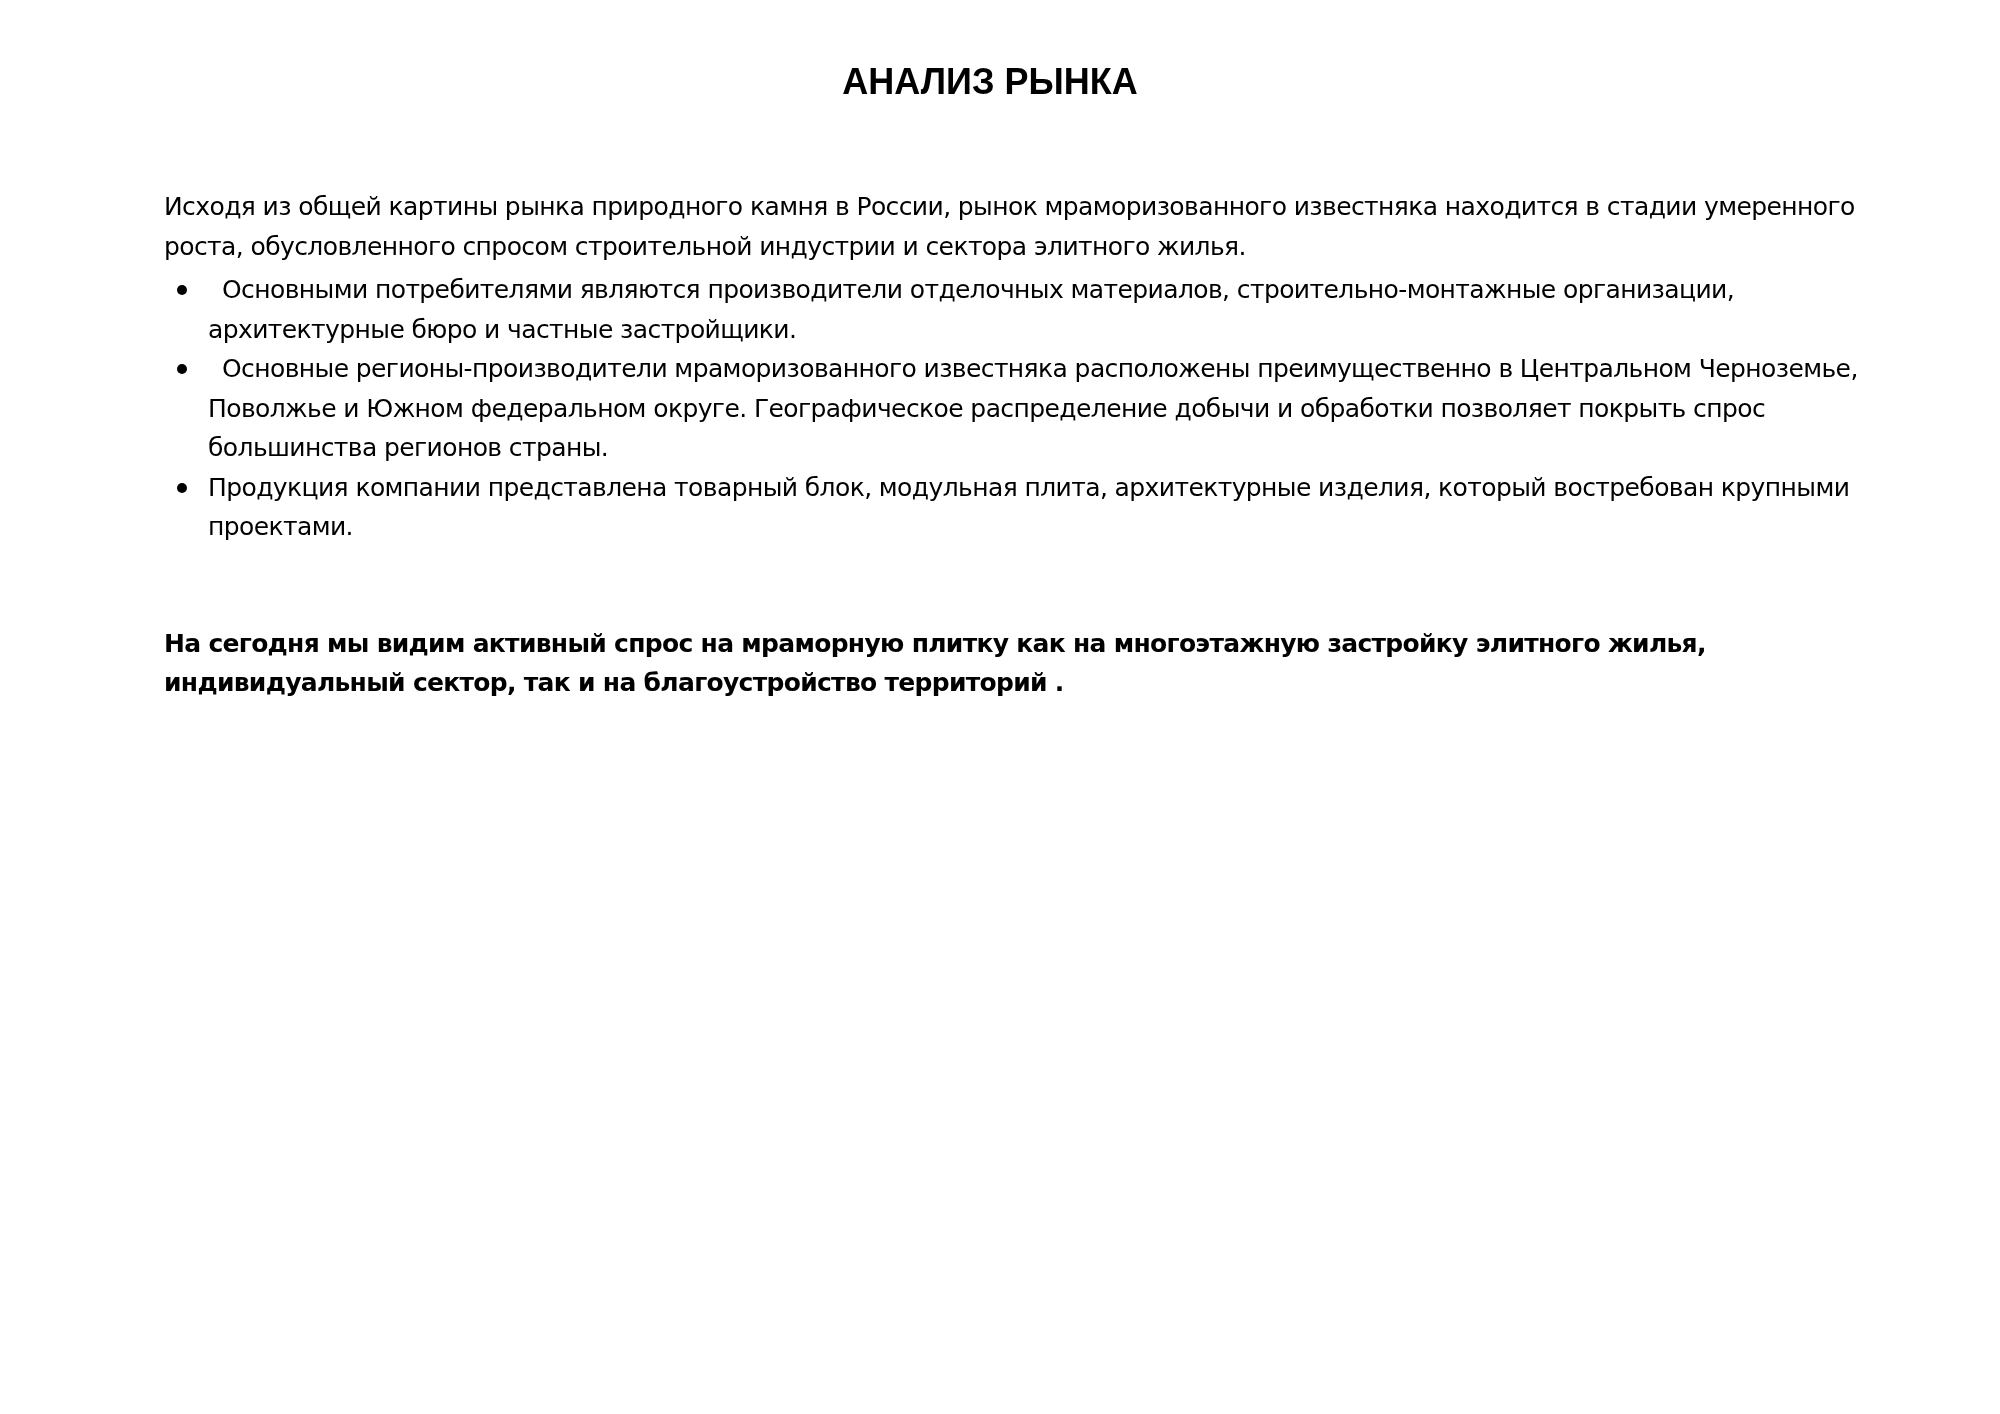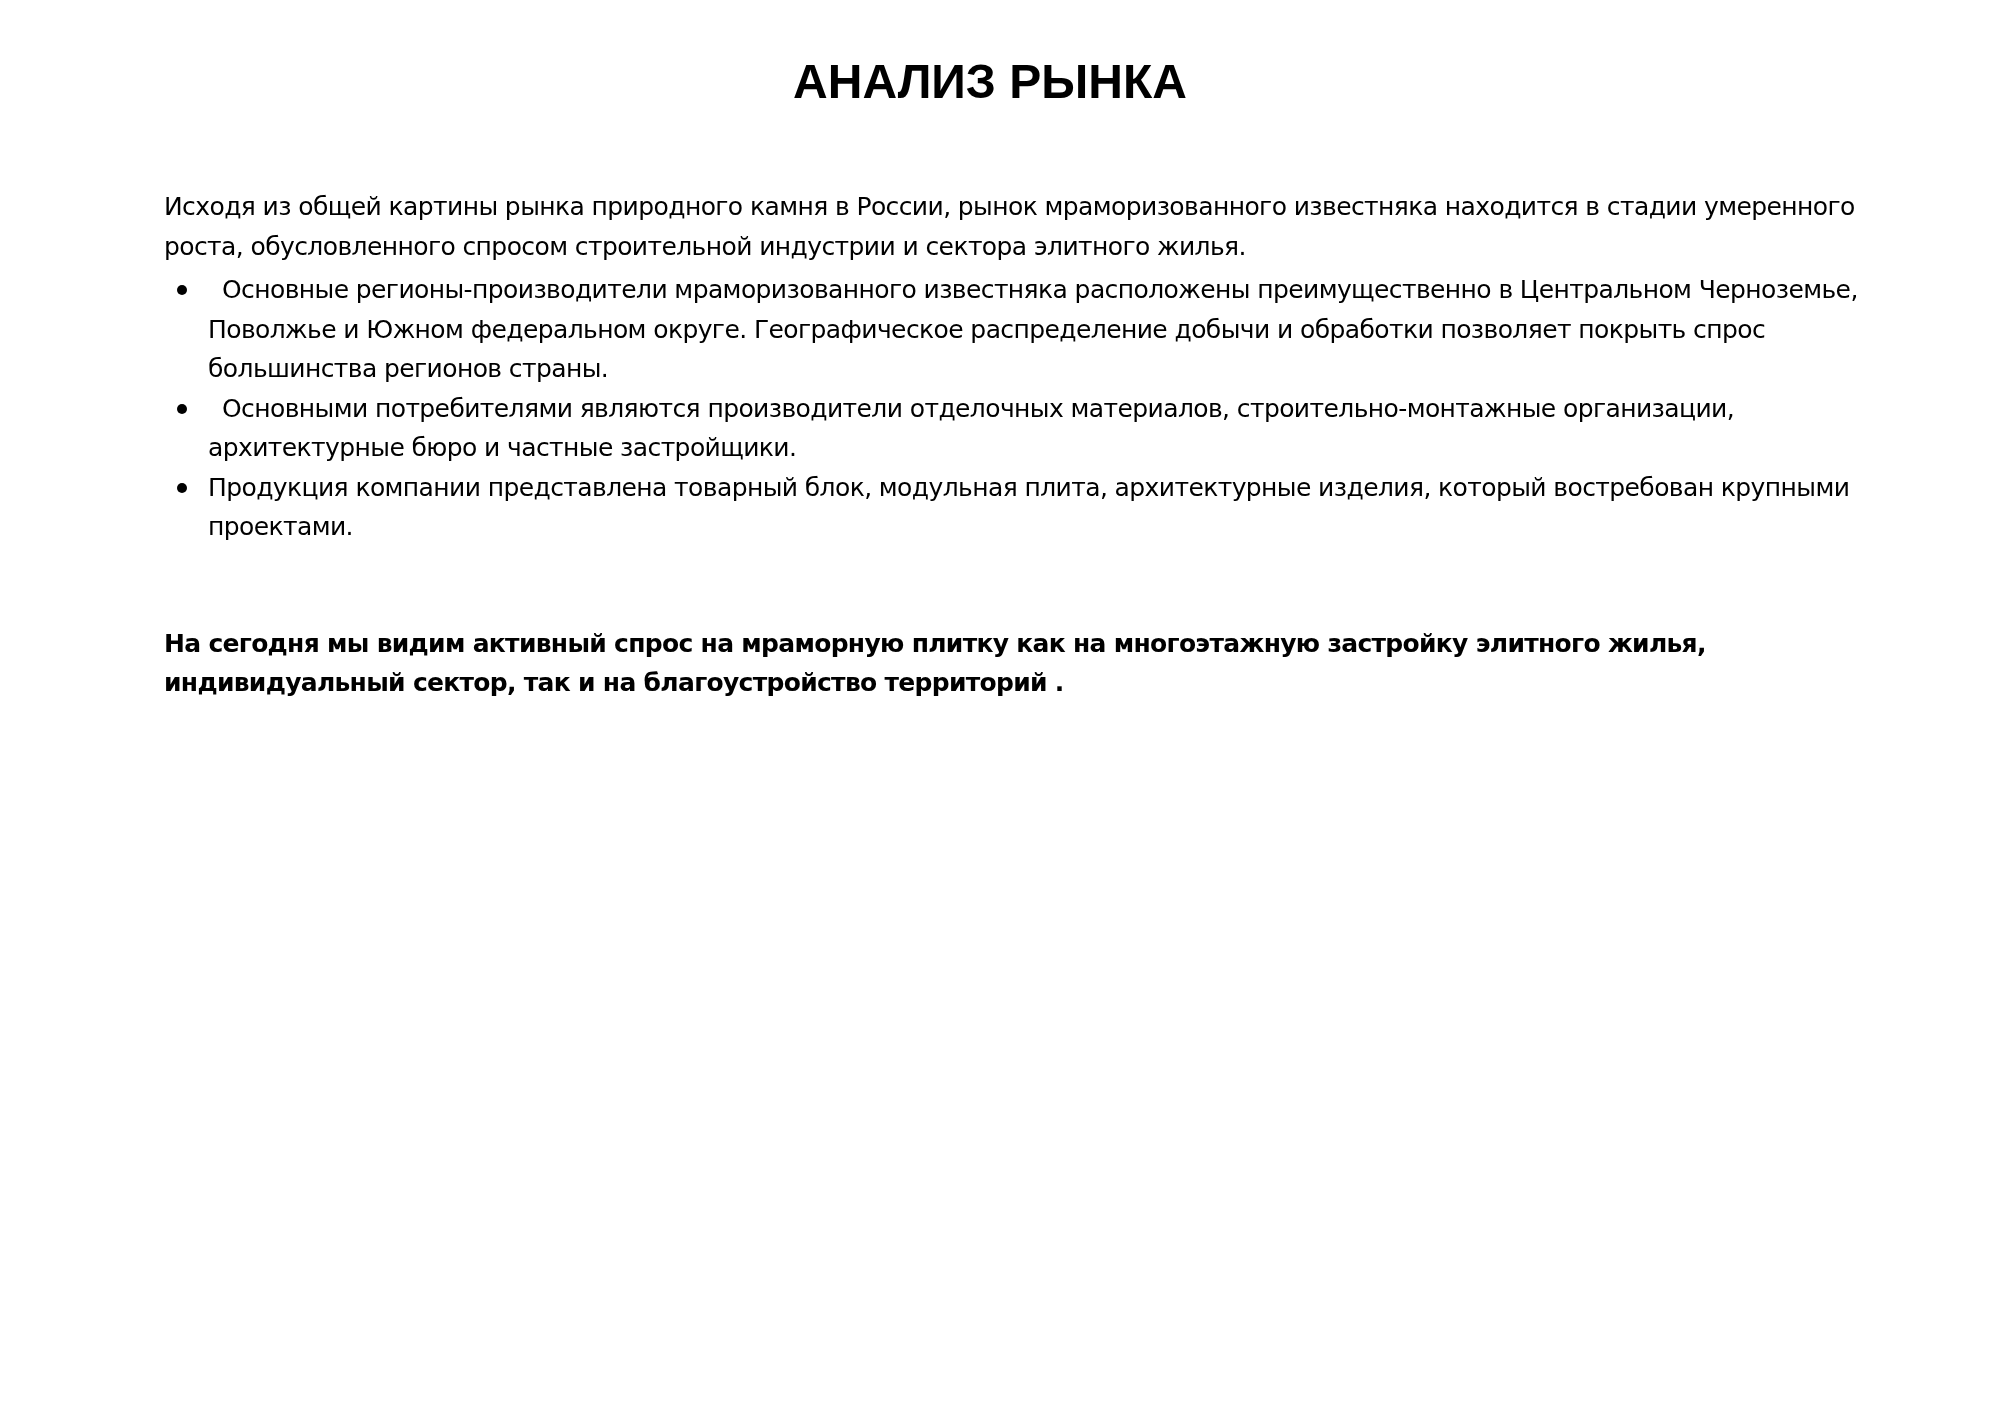--- a/index.html
+++ b/index.html
@@ -15,21 +15,21 @@
       color: #000000;
     }
     .page-title {
       position: absolute;
       top: 52px;
       left: 0;
       width: 1980px;
       text-align: center;
       font-family: "Liberation Sans", sans-serif;
       font-weight: bold;
-      font-size: 48px;
+      font-size: 36px;
       line-height: 60px;
       margin: 0;
     }
     .content {
       position: absolute;
       left: 160px;
       top: 183px;
       width: 1700px;
       font-family: "DejaVu Sans", sans-serif;
       font-size: 25px;
@@ -74,25 +74,25 @@
 <body>
 
 <h1 class="page-title">АНАЛИЗ РЫНКА</h1>
 
 <div class="content">
   <p>Исходя из общей картины рынка природного камня в России, рынок мраморизованного известняка находится в стадии умеренного роста, обусловленного спросом строительной индустрии и сектора элитного жилья.</p>
 
   <ul class="bullets spaced">
     <li>
       <span class="bullet"></span>
-      <span class="lead">Основные регионы-производители мраморизованного известняка расположены преимущественно в Центральном Черноземье, Поволжье и Южном федеральном округе. Географическое распределение добычи и обработки позволяет покрыть спрос большинства регионов страны.</span>
+      <span class="lead">Основными потребителями являются производители отделочных материалов, строительно-монтажные организации, архитектурные бюро и частные застройщики.</span>
     </li>
     <li>
       <span class="bullet"></span>
-      <span class="lead">Основными потребителями являются производители отделочных материалов, строительно-монтажные организации, архитектурные бюро и частные застройщики.</span>
+      <span class="lead">Основные регионы-производители мраморизованного известняка расположены преимущественно в Центральном Черноземье, Поволжье и Южном федеральном округе. Географическое распределение добычи и обработки позволяет покрыть спрос большинства регионов страны.</span>
     </li>
   </ul>
 
 
   <ul class="bullets product-list">
     <li>
       <span class="bullet"></span>
       <span>Продукция компании представлена товарный блок, модульная плита, архитектурные изделия, который востребован крупными проектами.</span>
     </li>
   </ul>

